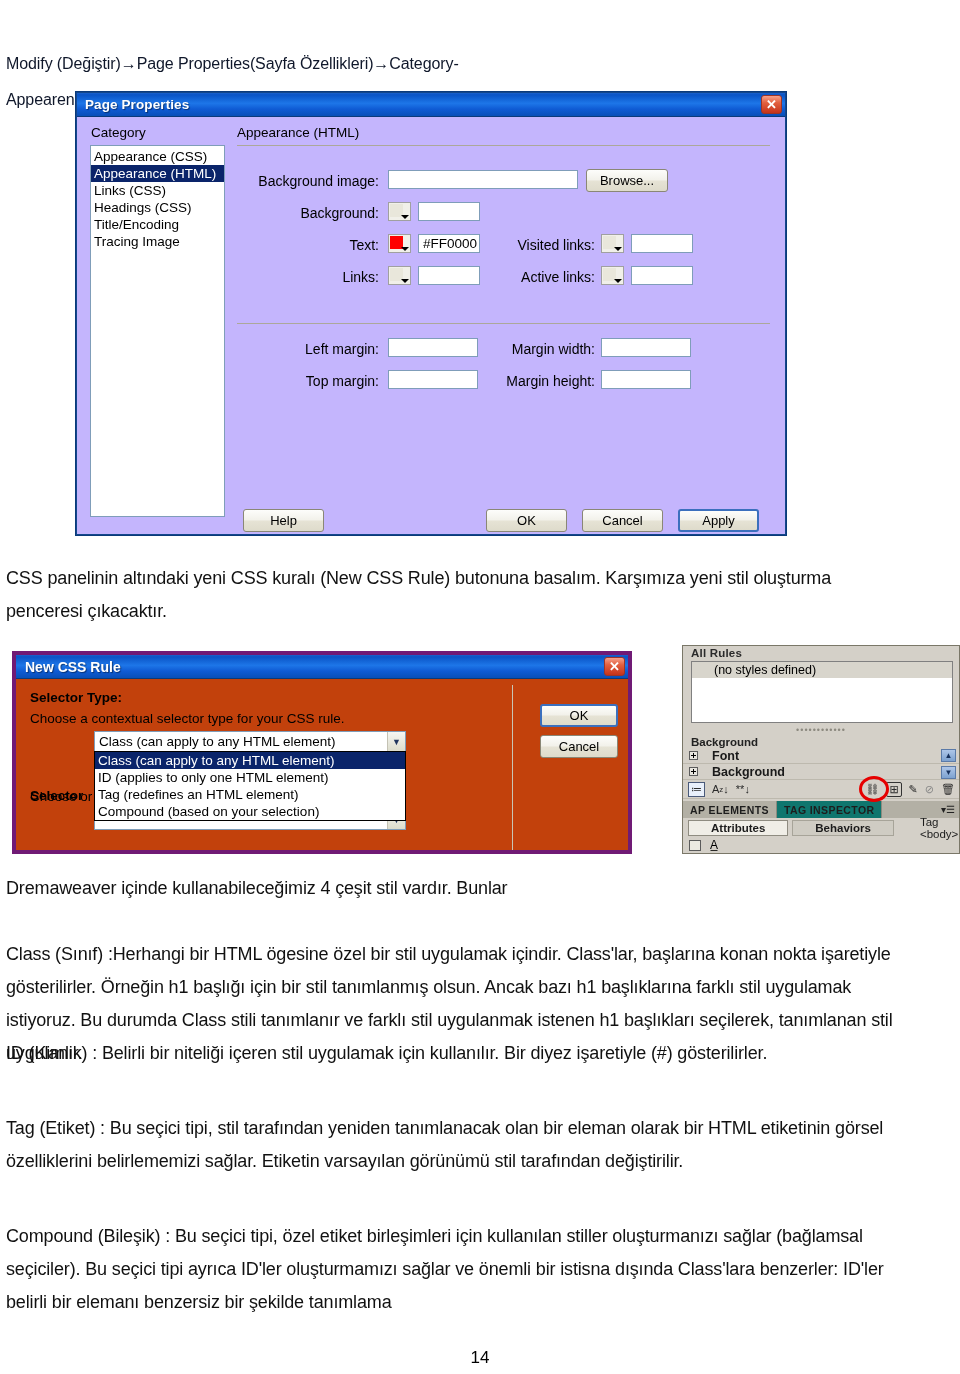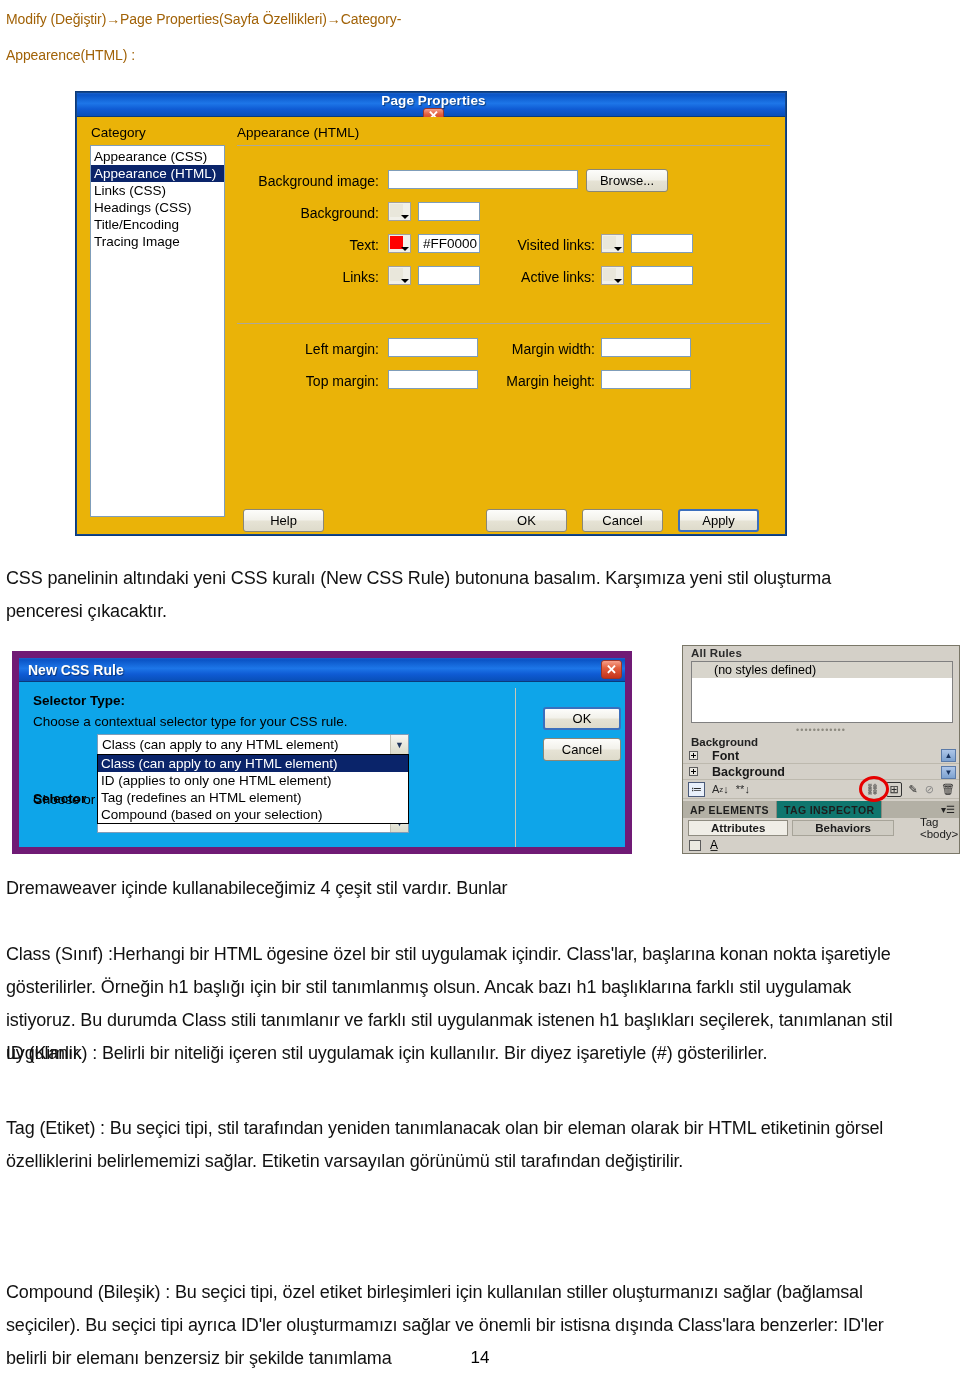--- a/index.html
+++ b/index.html
@@ -11,24 +11,25 @@
     font-family: "Liberation Sans", sans-serif;
     color: #000000;
     position: relative;
     overflow: hidden;
   }
 
   
   .doc-heading {
     position: absolute;
     left: 6px;
-    font-size: 14px;
+    font-size: 16px;
     line-height: 26px;
     letter-spacing: -0.1px;
-    color: #a16207;
+    color: #0f172a;
+    margin-top: 45px;
   }
   .doc-heading.l1 { top: 6px; }
   .doc-heading.l2 { top: 42px; }
 
   .para {
     position: absolute;
     left: 6px;
     width: 900px;
     font-size: 18px;
     line-height: 33px;
@@ -56,21 +57,20 @@
     border: 1px solid #14478c;
     box-shadow: 0 0 0 1px #0b3a7a;
   }
   .pp-title {
     height: 24px;
     background: linear-gradient(to bottom, #1b61cc 0%, #0a54c6 8%, #1d76e8 45%, #0f5bd4 70%, #084fb8 100%);
     display: flex;
     align-items: center;
     padding: 0 3px 0 8px;
     border-bottom: 1px solid #0b3a7a;
-    flex-direction: column;
   }
   .pp-title-text {
     color: #fff;
     font-size: 13.5px;
     font-weight: bold;
     letter-spacing: 0.1px;
     text-shadow: 1px 1px 1px rgba(0,0,0,.45);
     flex: 1;
   }
   .close-btn {
@@ -83,21 +83,21 @@
     font-weight: bold;
     display: flex;
     align-items: center;
     justify-content: center;
     line-height: 1;
     cursor: pointer;
   }
   .pp-body {
     position: relative;
     height: calc(100% - 24px);
-    background: #eab308;
+    background: #c4b5fd;
     padding: 0;
   }
 
   .lbl-category {
     position: absolute;
     left: 14px; top: 8px;
     font-size: 13.5px;
     color: #000;
   }
   .cat-list {
@@ -203,22 +203,22 @@
     color: #000;
   }
 
   
   .win-ncr {
     position: absolute;
     left: 12px;
     top: 651px;
     width: 620px;
     height: 203px;
-    background: #0ea5e9;
-    border: 7px solid #701a75;
+    background: #c2410c;
+    border: 4px solid #701a75;
     overflow: hidden;
   }
   .ncr-title {
     height: 24px;
     background: linear-gradient(to bottom, #1b61cc 0%, #0a54c6 8%, #1d76e8 45%, #0f5bd4 70%, #084fb8 100%);
     display: flex;
     align-items: center;
     padding: 0 3px 0 9px;
     border-bottom: 1px solid #0b3a7a;
   }
@@ -643,15 +643,15 @@
   <div class="iconrow">
     <span class="icon-sq"></span>
     <span style="font-size:12px;">A̲</span>
   </div>
 </div>
 
 <div class="para" style="top:872px;">Dremaweaver içinde kullanabileceğimiz 4 çeşit stil vardır. Bunlar</div>
 <div class="para" style="top:938px;">Class (Sınıf) :Herhangi bir HTML ögesine özel bir stil uygulamak içindir. Class'lar, başlarına konan nokta işaretiyle gösterilirler. Örneğin h1 başlığı için bir stil tanımlanmış olsun. Ancak bazı h1 başlıklarına farklı stil uygulamak istiyoruz. Bu durumda Class stili tanımlanır ve farklı stil uygulanmak istenen h1 başlıkları seçilerek, tanımlanan stil uygulanır.</div>
 <div class="para" style="top:1037px;">ID (Kimlik) : Belirli bir niteliği içeren stil uygulamak için kullanılır. Bir diyez işaretiyle (#) gösterilirler.</div>
 <div class="para" style="top:1112px;">Tag (Etiket) : Bu seçici tipi, stil tarafından yeniden tanımlanacak olan bir eleman olarak bir HTML etiketinin görsel özelliklerini belirlememizi sağlar. Etiketin varsayılan görünümü stil tarafından değiştirilir.</div>
-<div class="para" style="top:1276px;">Compound (Bileşik) : Bu seçici tipi, özel etiket birleşimleri için kullanılan stiller oluşturmanızı sağlar (bağlamsal seçiciler). Bu seçici tipi ayrıca ID'ler oluşturmamızı sağlar ve önemli bir istisna dışında Class'lara benzerler: ID'ler belirli bir elemanı benzersiz bir şekilde tanımlama</div>
+<div class="para" style="top:1220px;">Compound (Bileşik) : Bu seçici tipi, özel etiket birleşimleri için kullanılan stiller oluşturmanızı sağlar (bağlamsal seçiciler). Bu seçici tipi ayrıca ID'ler oluşturmamızı sağlar ve önemli bir istisna dışında Class'lara benzerler: ID'ler belirli bir elemanı benzersiz bir şekilde tanımlama</div>
 
 <div class="page-num">14</div>
 
 </body></html>

